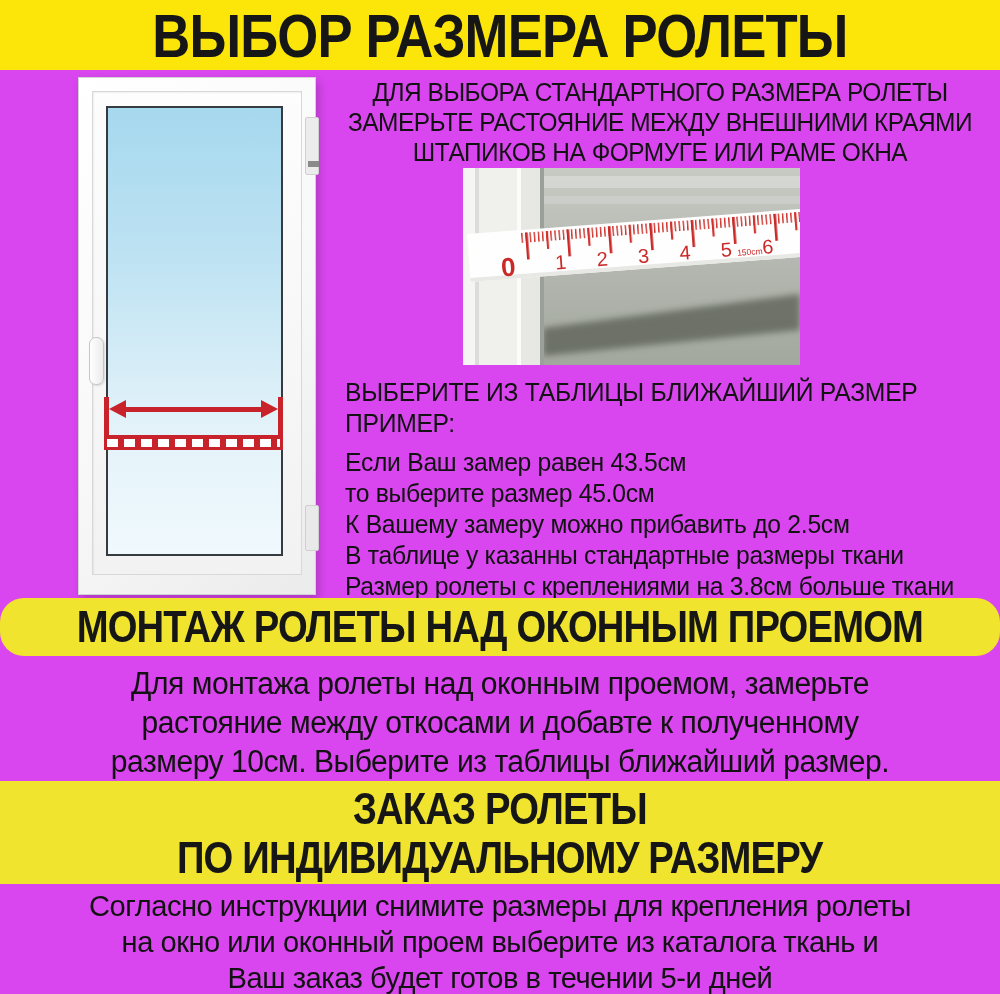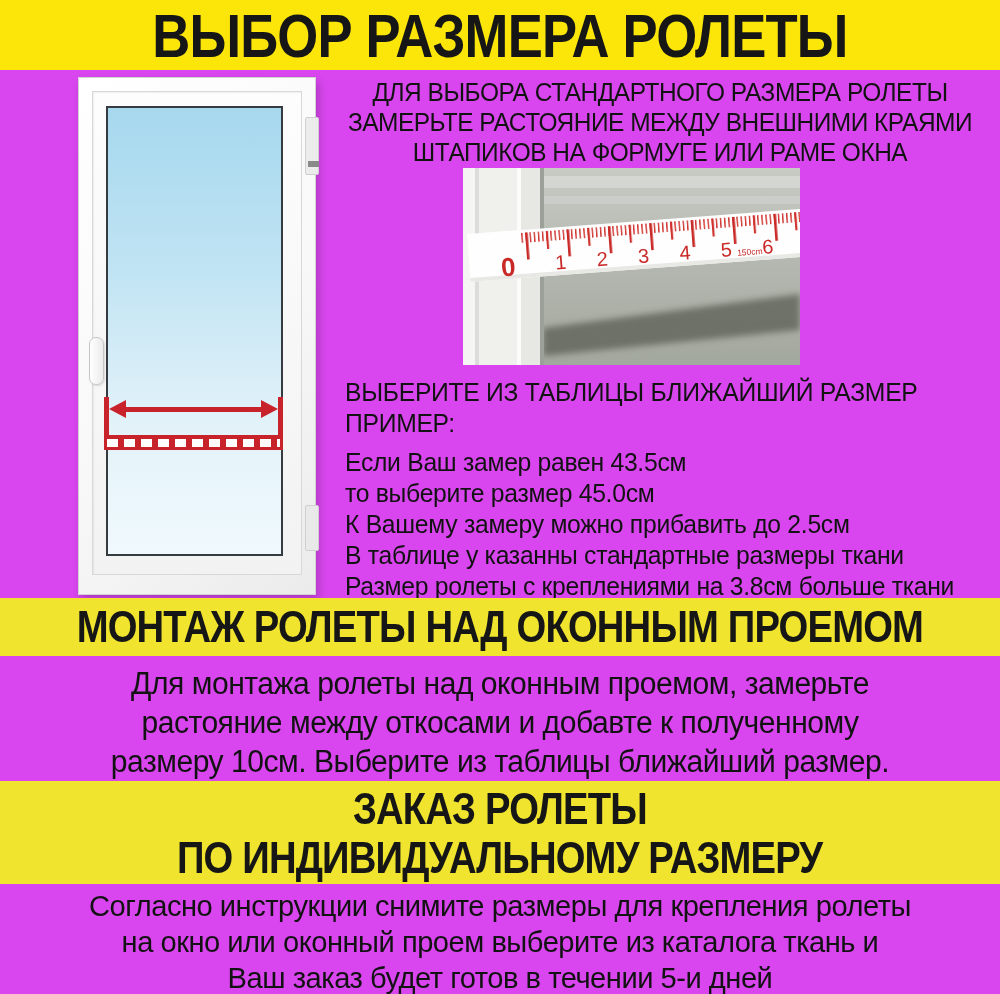--- a/index.html
+++ b/index.html
@@ -2,21 +2,21 @@
 <html><head>
 <meta charset="utf-8">
 <style>
   html,body{margin:0;padding:0;background:#ffffff;}
   .page{position:relative;width:1000px;height:994px;background:#d946ef;
         font-family:"Liberation Sans", sans-serif;color:#121212;overflow:hidden;}
 
   
   .banner{position:absolute;left:0;width:1000px;display:flex;align-items:center;justify-content:center;}
   .banner-top{top:0;height:70px;background:#fce60a;}
-  .banner-mid{top:598px;height:58px;background:#f0e42e;}
+  .banner-mid{top:598px;height:58px;background:#f0e42e;border-radius:24px;}
   .banner-bot{top:781px;height:103px;background:#f0e42e;flex-direction:column;}
   .bt{font-weight:bold;white-space:nowrap;color:#161616;letter-spacing:-1px;
       display:inline-block;transform:scaleX(0.85);}
   .banner-top .bt{font-size:62px;}
   .banner-mid .bt{font-size:45px;}
   .banner-bot .bt{font-size:45px;line-height:49px;}
 
   
   .intro{position:absolute;left:325px;top:77px;width:670px;text-align:center;
          font-size:26px;line-height:30px;letter-spacing:-0.5px;

